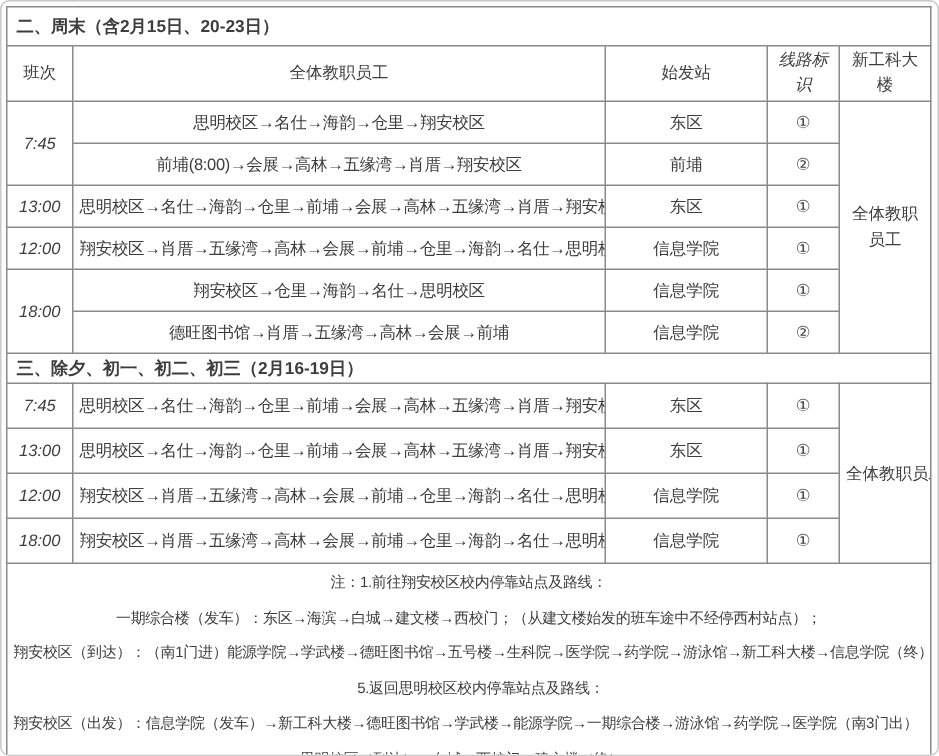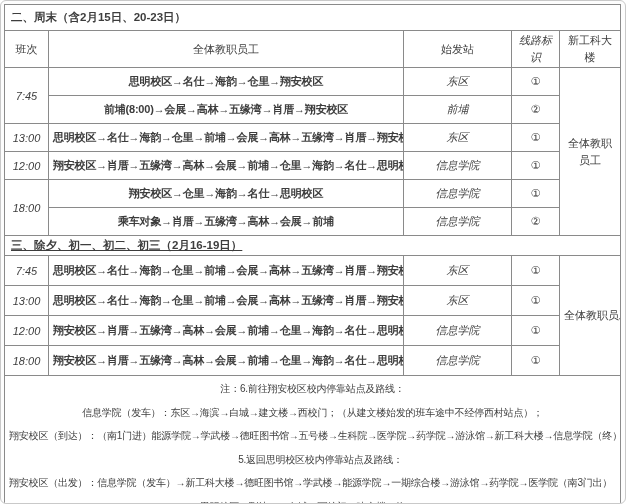--- a/index.html
+++ b/index.html
@@ -20,30 +20,30 @@
     padding:1px 4px;overflow:hidden;
     background:#ffffff;
   }
   tr.r-title1 td, tr.r-title2 td{
     text-align:left;font-weight:bold;padding-left:6px;font-size:11.5px;
     white-space:nowrap;
   }
   tr.r-title1{height:26px;margin-top:48px;}
   tr.r-header{height:34px;}
   tr.r-s2{height:28px;}
-  tr.r-title2{height:20px;text-decoration:underline;}
+  tr.r-title2{height:20px;}
   tr.r-s3{height:30px;}
   td.hdr{font-size:11px;line-height:1.55;}
   td.hdr-lineid{padding:0 6px;font-style:italic;}
   td.route{
     text-align:left;padding-left:7px;font-size:10px;
-    white-space:nowrap;letter-spacing:-0.2px;font-weight:bold;
+    white-space:nowrap;letter-spacing:-0.2px;
   }
   td.time{font-size:11px;font-style:italic;}
-  td.origin{font-size:10.5px;font-style:italic;}
+  td.origin{font-size:10.5px;}
   td.lineid{font-size:12px;}
   td.pax2{font-size:11px;padding:0 2px;line-height:1.5;}
   td.pax3{font-size:10px;padding:0 1px;white-space:nowrap;}
   td.notes-cell{
     height:126px;text-align:left;vertical-align:top;
     padding:4px 8px 2px 6px;
   }
   .note-line{
     font-size:10px;line-height:23.5px;white-space:nowrap;
     letter-spacing:-0.2px;overflow:hidden;
@@ -100,21 +100,21 @@
       <td class="origin">信息学院</td>
       <td class="lineid">①</td>
     </tr>
     <tr class="r-s2">
       <td class="time" rowspan="2">18:00</td>
       <td class="route">翔安校区→仓里→海韵→名仕→思明校区</td>
       <td class="origin">信息学院</td>
       <td class="lineid">①</td>
     </tr>
     <tr class="r-s2">
-      <td class="route">乘车对象→肖厝→五缘湾→高林→会展→前埔</td>
+      <td class="route">德旺图书馆→肖厝→五缘湾→高林→会展→前埔</td>
       <td class="origin">信息学院</td>
       <td class="lineid">②</td>
     </tr>
 
     <tr class="r-title2">
       <td colspan="5">三、除夕、初一、初二、初三（2月16-19日）</td>
     </tr>
 
     <tr class="r-s3">
       <td class="time">7:45</td>
@@ -137,22 +137,22 @@
     </tr>
     <tr class="r-s3">
       <td class="time">18:00</td>
       <td class="route">翔安校区→肖厝→五缘湾→高林→会展→前埔→仓里→海韵→名仕→思明校区</td>
       <td class="origin">信息学院</td>
       <td class="lineid">①</td>
     </tr>
 
     <tr>
       <td colspan="5" class="notes-cell">
-        <div class="note-line">注：6.前往翔安校区校内停靠站点及路线：</div>
-        <div class="note-line">信息学院（发车）：东区→海滨→白城→建文楼→西校门；（从建文楼始发的班车途中不经停西村站点）；</div>
+        <div class="note-line">注：1.前往翔安校区校内停靠站点及路线：</div>
+        <div class="note-line">一期综合楼（发车）：东区→海滨→白城→建文楼→西校门；（从建文楼始发的班车途中不经停西村站点）；</div>
         <div class="note-line">翔安校区（到达）：（南1门进）能源学院→学武楼→德旺图书馆→五号楼→生科院→医学院→药学院→游泳馆→新工科大楼→信息学院（终）。</div>
         <div class="note-line indent">5.返回思明校区校内停靠站点及路线：</div>
         <div class="note-line">翔安校区（出发）：信息学院（发车）→新工科大楼→德旺图书馆→学武楼→能源学院→一期综合楼→游泳馆→药学院→医学院（南3门出）；</div>
         <div class="note-line">思明校区（到达）：白城→西校门→建文楼（终）。</div>
       </td>
     </tr>
   </tbody>
     </table>
 </div>
 

